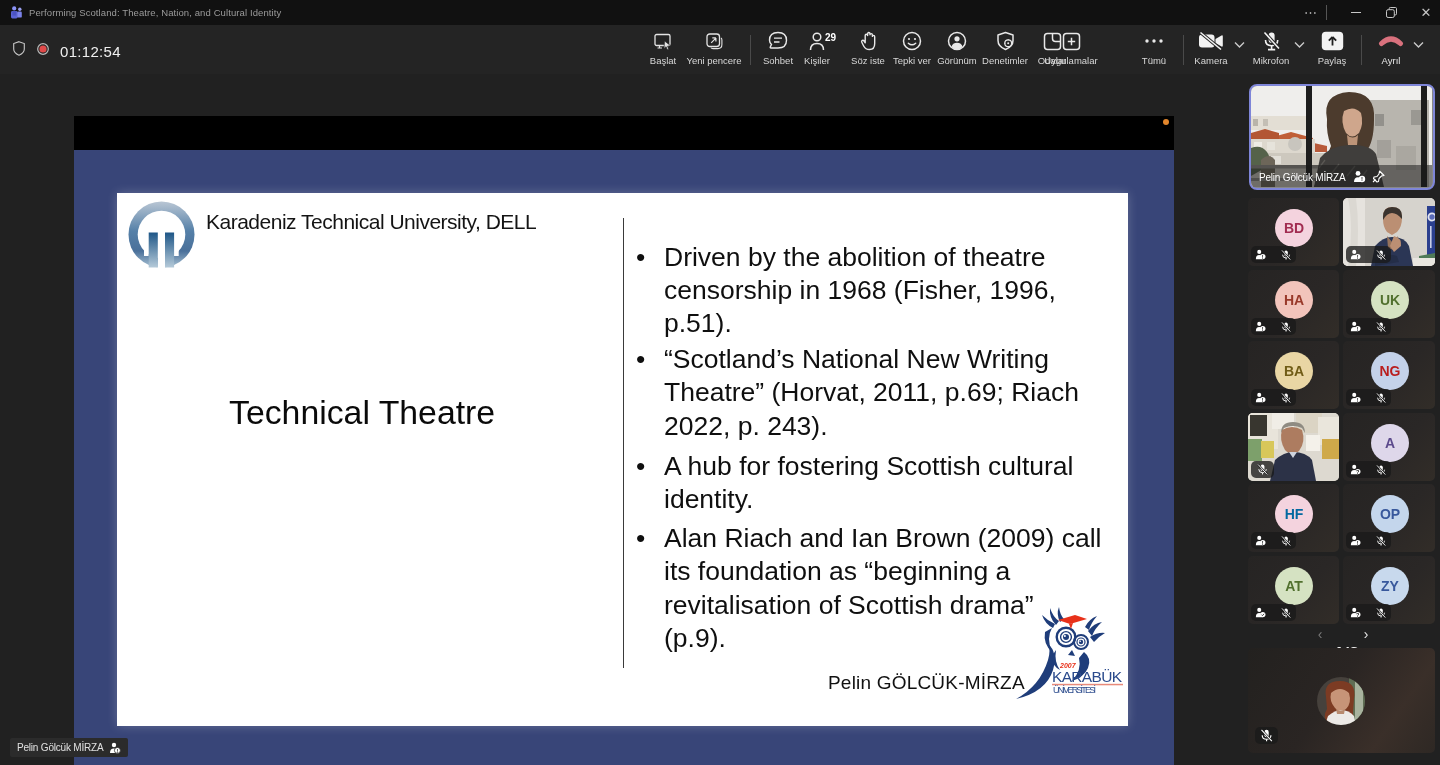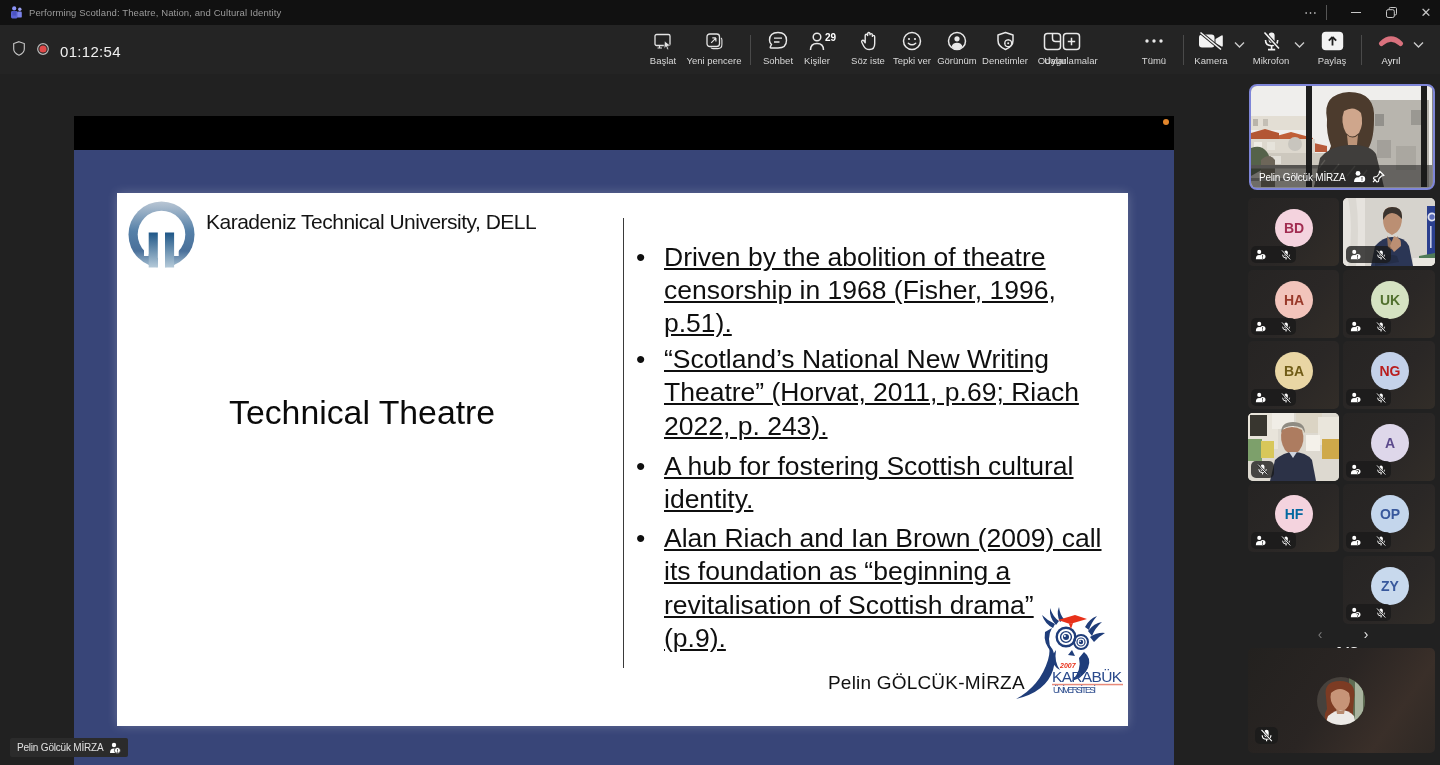--- a/index.html
+++ b/index.html
@@ -20,21 +20,21 @@
   
   #share { position:absolute; left:74px; top:76px; width:1100px; height:509px; background:#000;margin-top:40px; }
   #slide { position:absolute; left:0; top:34px; width:1100px; height:617px; background:#384578; }
   #card  { position:absolute; left:43px; top:43px; width:1011px; height:533px; background:#ffffff;
            box-shadow:0 0 10px rgba(255,255,255,0.22); }
   #hdr   { position:absolute; left:89px; top:18px; font-size:21px; letter-spacing:-0.5px; line-height:21px; color:#141414; }
   #bigtitle { position:absolute; left:112px; top:202px; font-size:33.8px; line-height:34px; color:#0a0a0a; }
   #vline { position:absolute; left:505.5px; top:25px; width:1.5px; height:450px; background:#3a3a3a; }
   .blt { position:absolute; left:519px; width:490px; font-size:26.5px; color:#0f0f0f; line-height:33.4px; }
   .blt .dot { position:absolute; left:0; top:0; }
-  .blt .tx { margin-left:28px;text-decoration:underline; }
+  .blt .tx { margin-left:28px; }
   #pelin { position:absolute; left:711px; top:479px; font-size:19px; line-height:21px; letter-spacing:0.2px; color:#111; }
   #namebadge { position:absolute; left:10px; top:738px; height:19px; background:#2b2b2b;
     color:#e0e0e0; font-size:10px; letter-spacing:-0.2px; display:flex; align-items:center; padding:0 7px; border-radius:2px; }
   
   #sidebar { position:absolute; left:1248px; top:0; width:188px; height:765px; }
   .tile { position:absolute; border-radius:5px; overflow:hidden;
     background:linear-gradient(135deg,#262423 0%,#2a2726 55%,#322d28 100%); }
   .avatar { position:absolute; border-radius:50%; display:flex; align-items:center;
     justify-content:center; font-weight:bold; font-size:14px; }
   .badge { position:absolute; left:3px; bottom:3px; height:17px; width:45px; background:rgba(25,25,25,0.78);
@@ -576,20 +576,38 @@
         </svg>
         <svg width="12" height="12" viewBox="0 0 21 21">
           <rect x="7.6" y="2.5" width="6" height="10.5" rx="3" fill="#fff"></rect>
           <path d="M4.5 10 Q4.5 15.7 10.6 15.7 Q16.7 15.7 16.7 10" fill="none" stroke="#fff" stroke-width="1.6"></path>
           <path d="M10.6 15.7 L10.6 18.5" stroke="#fff" stroke-width="1.6"></path>
           <path d="M3.5 2.5 L18 18.5" stroke="#151515" stroke-width="3.2"></path>
           <path d="M3.5 2.5 L18 18.5" stroke="#fff" stroke-width="1.6"></path>
         </svg>
       </div>
   </div>
+  <div class="tile" style="left:0px;top:556px;width:91px;height:68px;">
+    <div class="avatar" style="left:27px;top:11px;width:38px;height:38px;background:#d5e2c2;color:#51702e;">AT</div>
+    <div class="badge">
+        <svg width="11" height="11" viewBox="0 0 13 13">
+          <circle cx="5" cy="3.4" r="2.4" fill="#fff"></circle>
+          <path d="M1 12 Q1 7.2 5 7.2 Q9 7.2 9 12 Z" fill="#fff"></path>
+          <circle cx="9.2" cy="9" r="3.2" fill="#fff"></circle>
+          <path d="M7.6 9 L8.8 10.2 L10.8 8" stroke="#222" stroke-width="1" fill="none"></path>
+        </svg>
+        <svg width="12" height="12" viewBox="0 0 21 21">
+          <rect x="7.6" y="2.5" width="6" height="10.5" rx="3" fill="#fff"></rect>
+          <path d="M4.5 10 Q4.5 15.7 10.6 15.7 Q16.7 15.7 16.7 10" fill="none" stroke="#fff" stroke-width="1.6"></path>
+          <path d="M10.6 15.7 L10.6 18.5" stroke="#fff" stroke-width="1.6"></path>
+          <path d="M3.5 2.5 L18 18.5" stroke="#151515" stroke-width="3.2"></path>
+          <path d="M3.5 2.5 L18 18.5" stroke="#fff" stroke-width="1.6"></path>
+        </svg>
+      </div>
+  </div>
   <div class="tile" style="left:95px;top:556px;width:92px;height:68px;">
     <div class="avatar" style="left:28px;top:11px;width:38px;height:38px;background:#c8d9ed;color:#38589c;">ZY</div>
     <div class="badge">
         <svg width="11" height="11" viewBox="0 0 13 13">
           <circle cx="5" cy="3.4" r="2.4" fill="#fff"></circle>
           <path d="M1 12 Q1 7.2 5 7.2 Q9 7.2 9 12 Z" fill="#fff"></path>
           <circle cx="9.2" cy="9" r="3.2" fill="#fff"></circle>
           <text x="9.2" y="11.3" font-size="6.5" fill="#222" text-anchor="middle" font-weight="bold">?</text>
         </svg>
         <svg width="12" height="12" viewBox="0 0 21 21">

